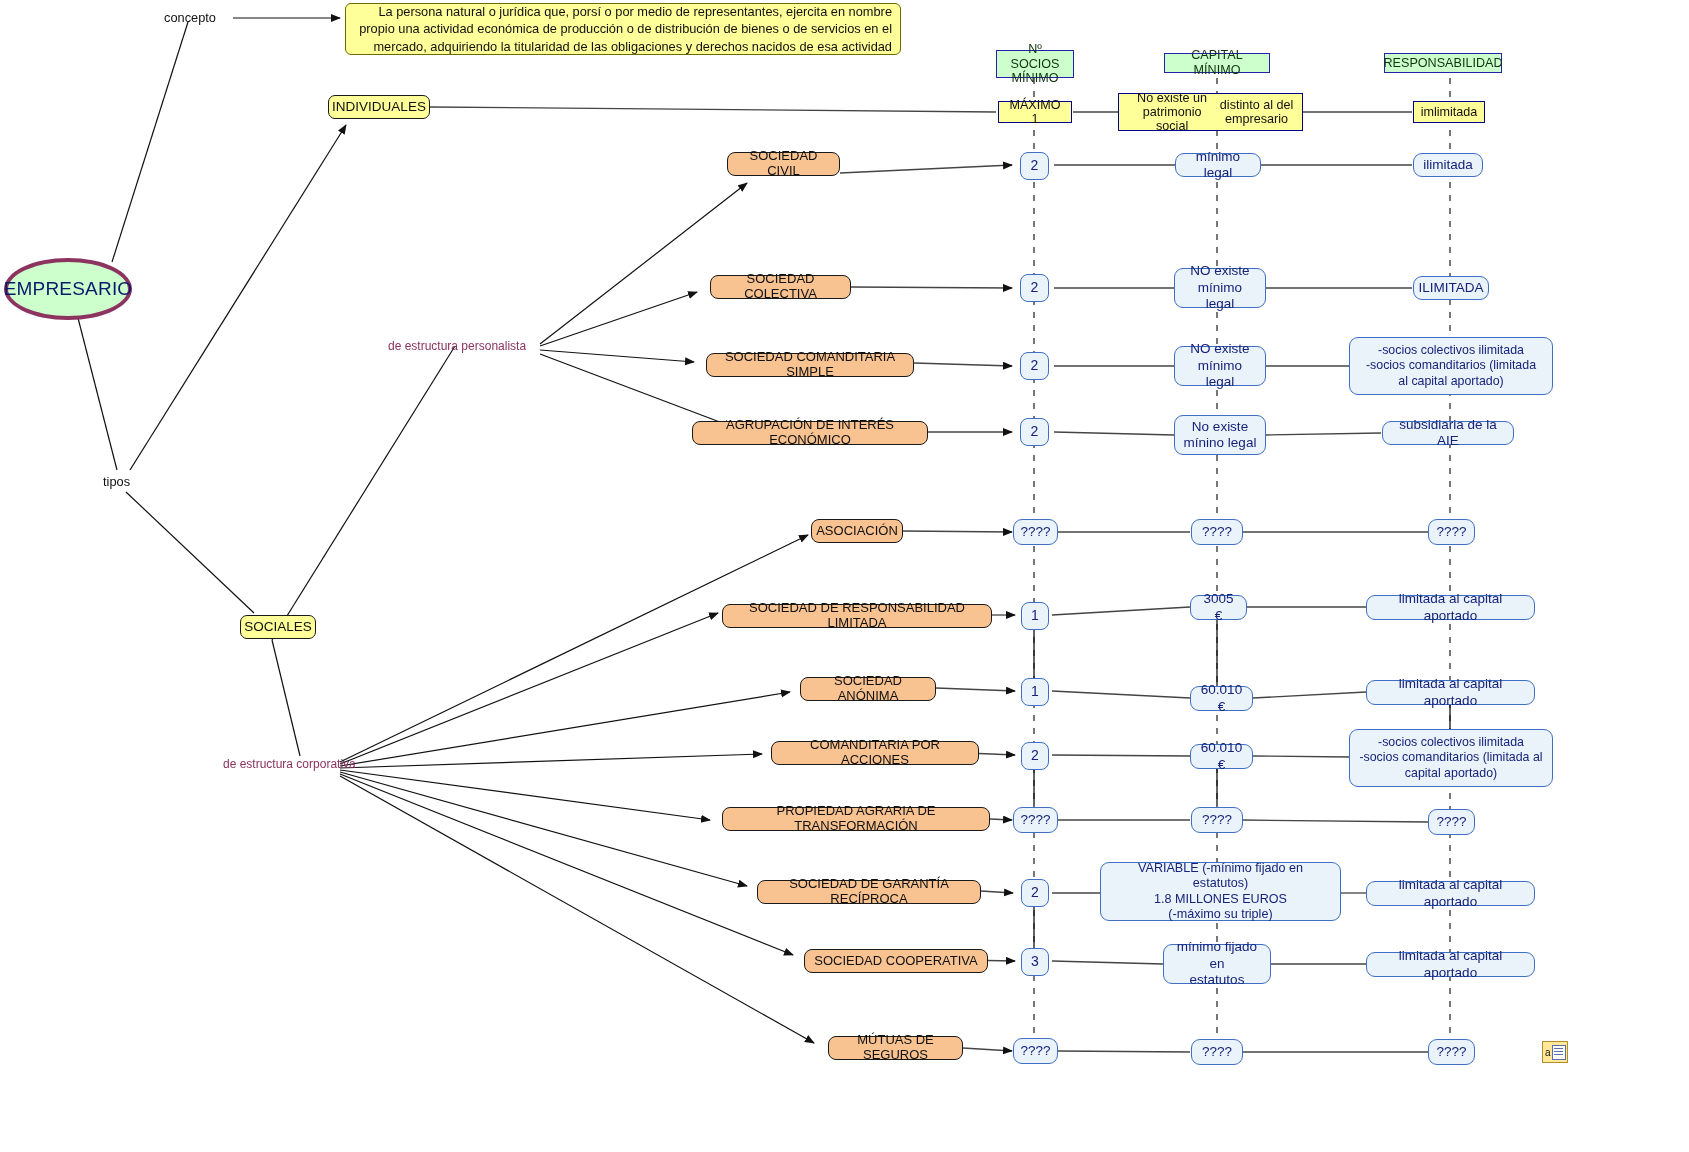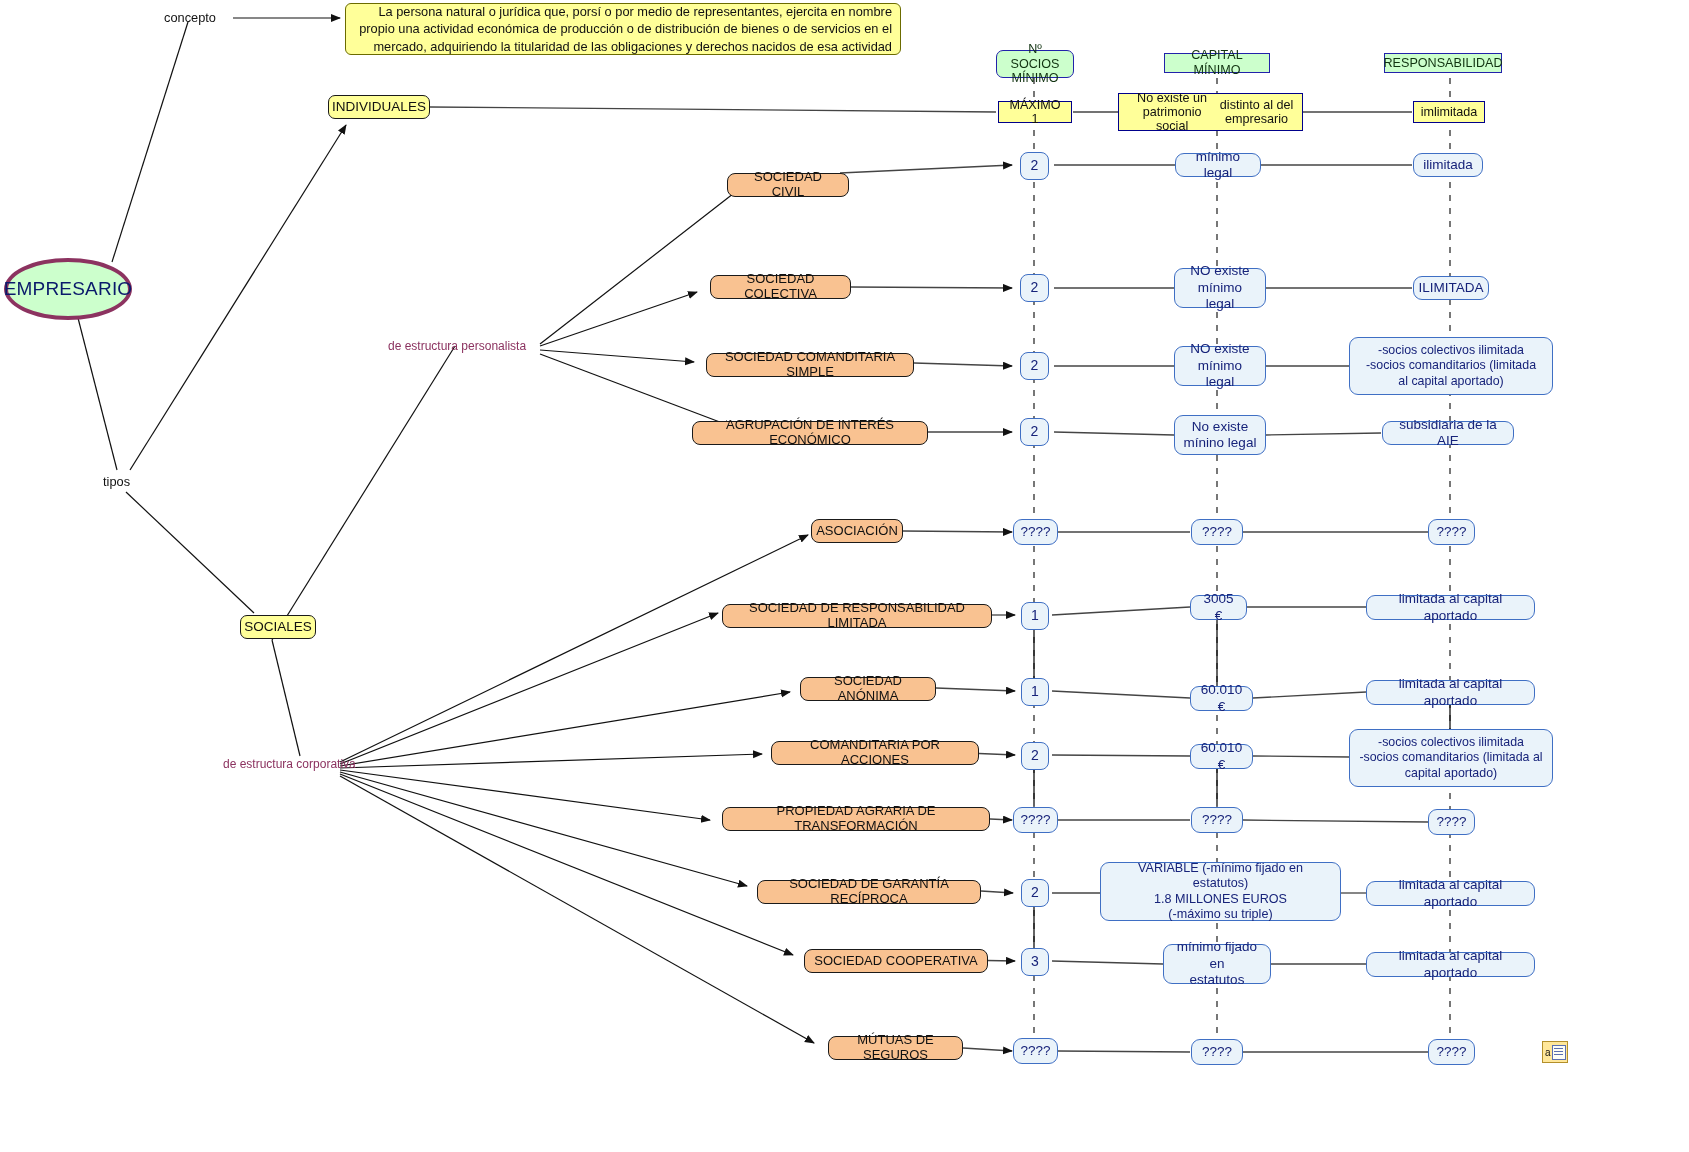--- a/index.html
+++ b/index.html
@@ -168,35 +168,35 @@
   <div class="plabel" style="left:164px;top:10px;">concepto</div>
   <div class="plabel" style="left:103px;top:474px;">tipos</div>
   <div class="llabel" style="left:388px;top:339px;">de estructura personalista</div>
   <div class="llabel" style="left:223px;top:757px;">de estructura corporativa</div>
 
   <div class="node yrect def" style="left:345px;top:3px;width:556px;height:52px;text-align:right;">La persona natural o jurídica que, porsí o por medio de representantes, ejercita en nombre propio una actividad económica de producción o de distribución de bienes o de servicios en el mercado, adquiriendo la titularidad de las obligaciones y derechos nacidos de esa actividad</div>
 
   <div class="node ybox" style="left:328px;top:95px;width:102px;height:24px;">INDIVIDUALES</div>
   <div class="node ybox" style="left:240px;top:615px;width:76px;height:24px;">SOCIALES</div>
 
-  <div class="node gbox" style="left:996px;top:50px;width:78px;height:28px;flex-direction:column;border-radius:7px;">
+  <div class="node gbox" style="left:996px;top:50px;width:78px;height:28px;flex-direction:column;">
     <span>Nº SOCIOS</span>
     <span>MÍNIMO</span>
   </div>
   <div class="node gbox" style="left:1164px;top:53px;width:106px;height:20px;">CAPITAL MÍNIMO</div>
   <div class="node gbox" style="left:1384px;top:53px;width:118px;height:20px;">RESPONSABILIDAD</div>
 
   <div class="node yrect" style="left:998px;top:101px;width:74px;height:22px;">MÁXIMO 1</div>
   <div class="node yrect" style="left:1118px;top:93px;width:185px;height:38px;">
     <span>No existe un patrimonio social</span>
     <span>distinto al del empresario</span>
   </div>
   <div class="node yrect" style="left:1413px;top:101px;width:72px;height:22px;">imlimitada</div>
 
-  <div class="node obox" style="left:727px;top:173px;width:122px;height:24px;">SOCIEDAD CIVIL</div>
+  <div class="node obox" style="left:727px;top:152px;width:113px;height:24px;">SOCIEDAD CIVIL</div>
   <div class="node bbox small" style="left:1020px;top:152px;width:29px;height:28px;">2</div>
   <div class="node bbox" style="left:1175px;top:153px;width:86px;height:24px;">mínimo legal</div>
   <div class="node bbox" style="left:1413px;top:153px;width:70px;height:24px;">ilimitada</div>
 
   <div class="node obox" style="left:710px;top:275px;width:141px;height:24px;">SOCIEDAD COLECTIVA</div>
   <div class="node bbox small" style="left:1020px;top:274px;width:29px;height:28px;">2</div>
   <div class="node bbox" style="left:1174px;top:268px;width:92px;height:40px;flex-direction:column;">
     <span>NO existe</span>
     <span>mínimo legal</span>
   </div>

